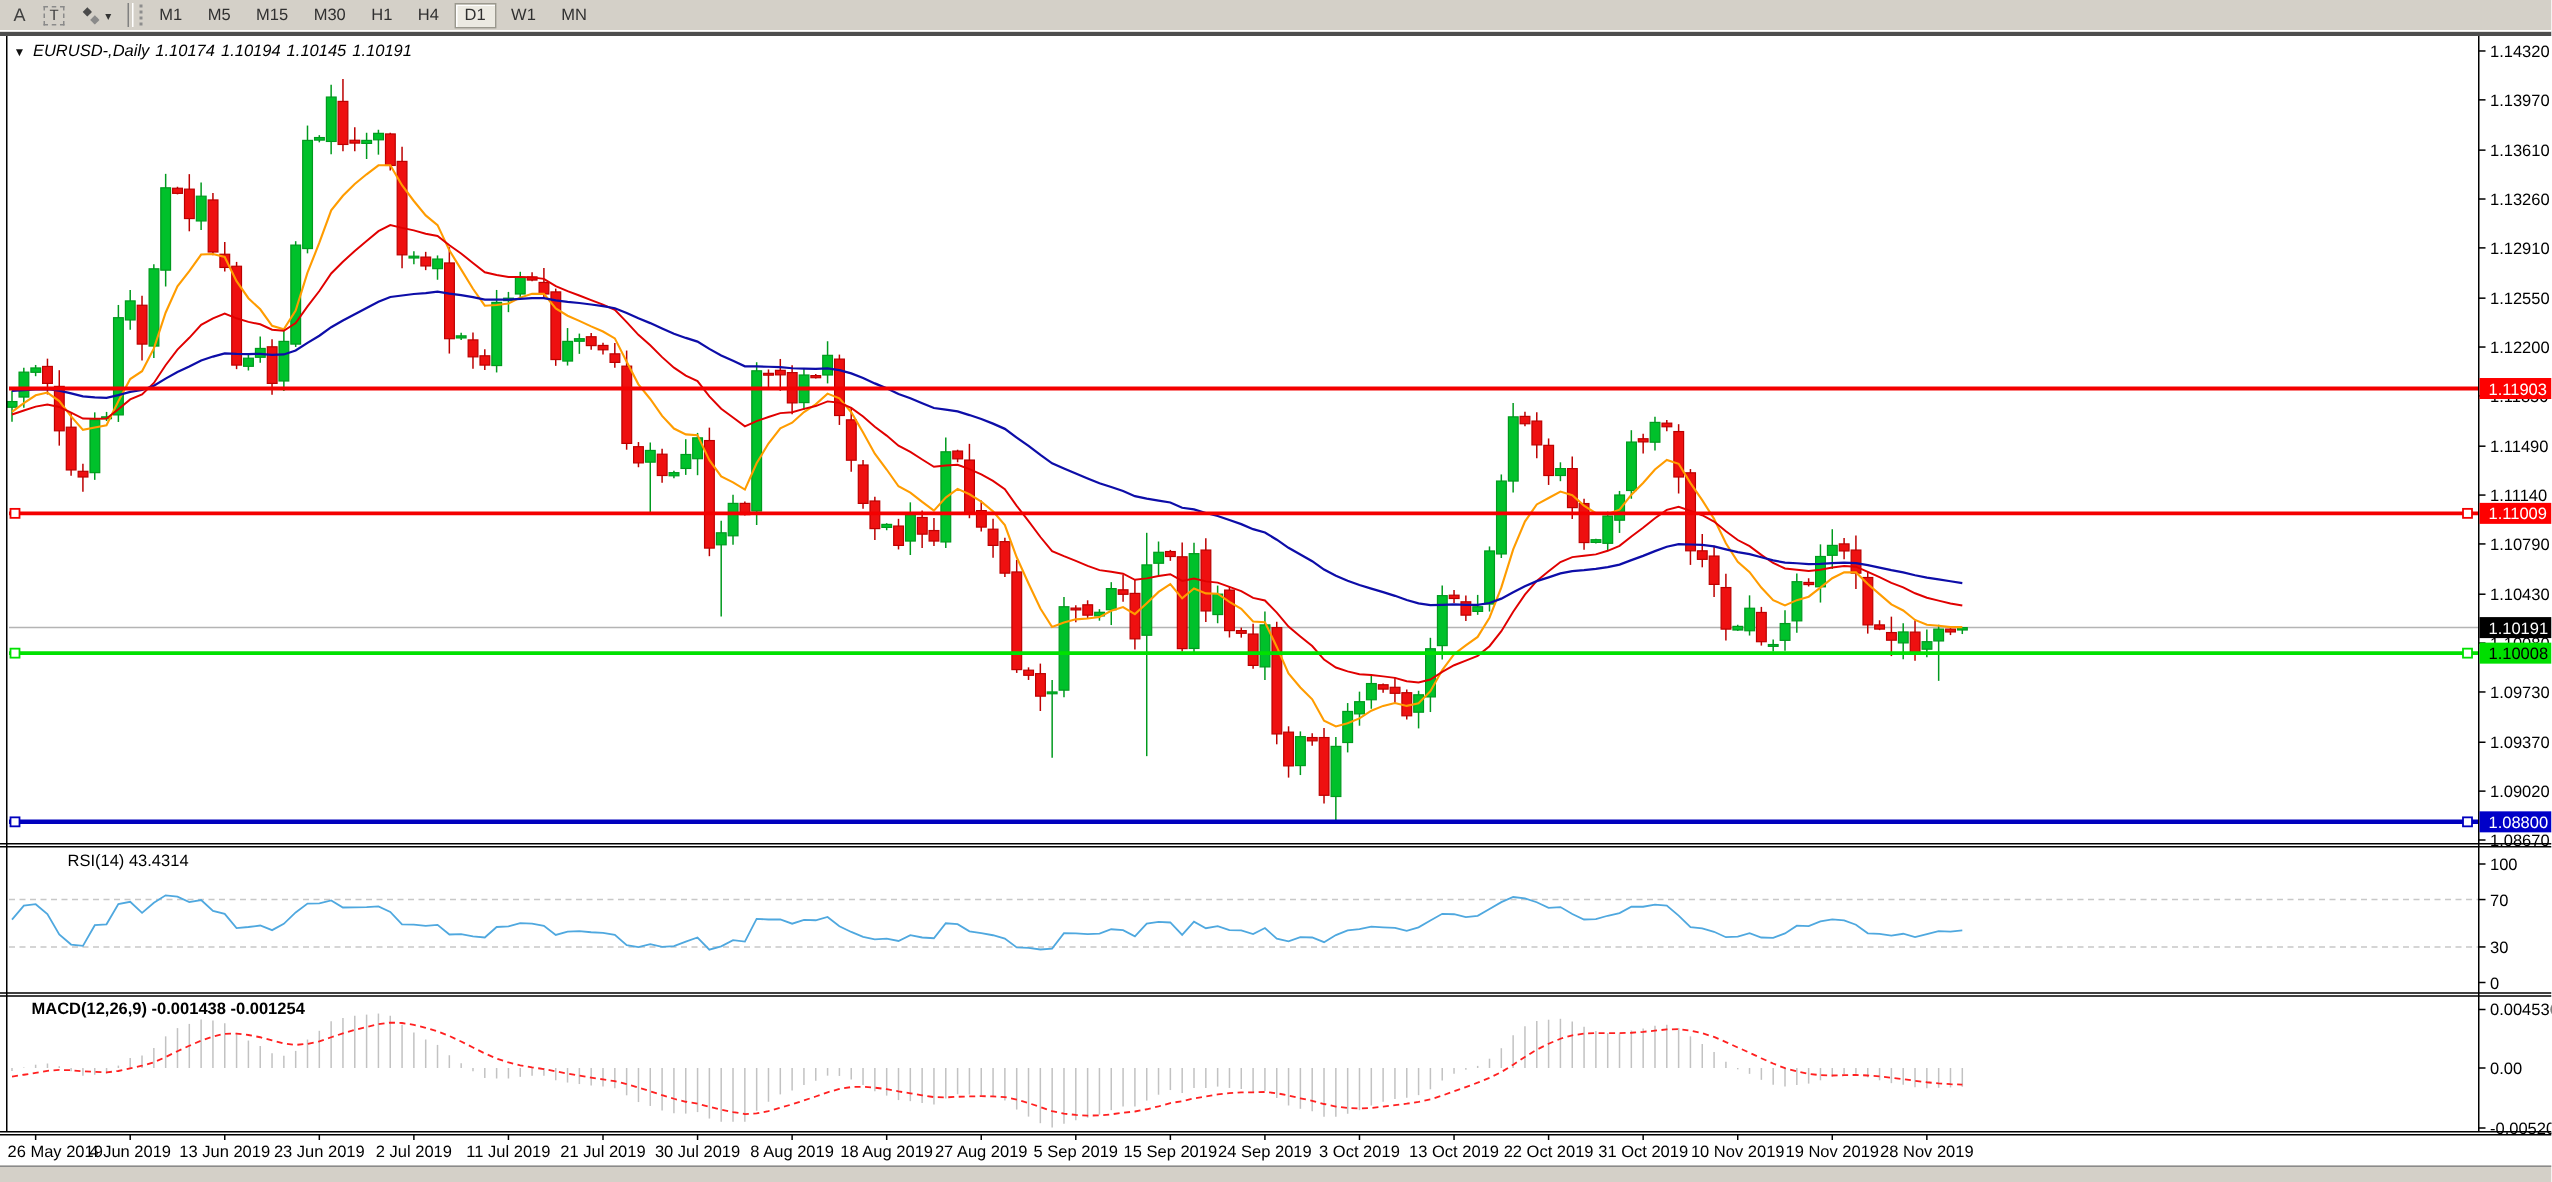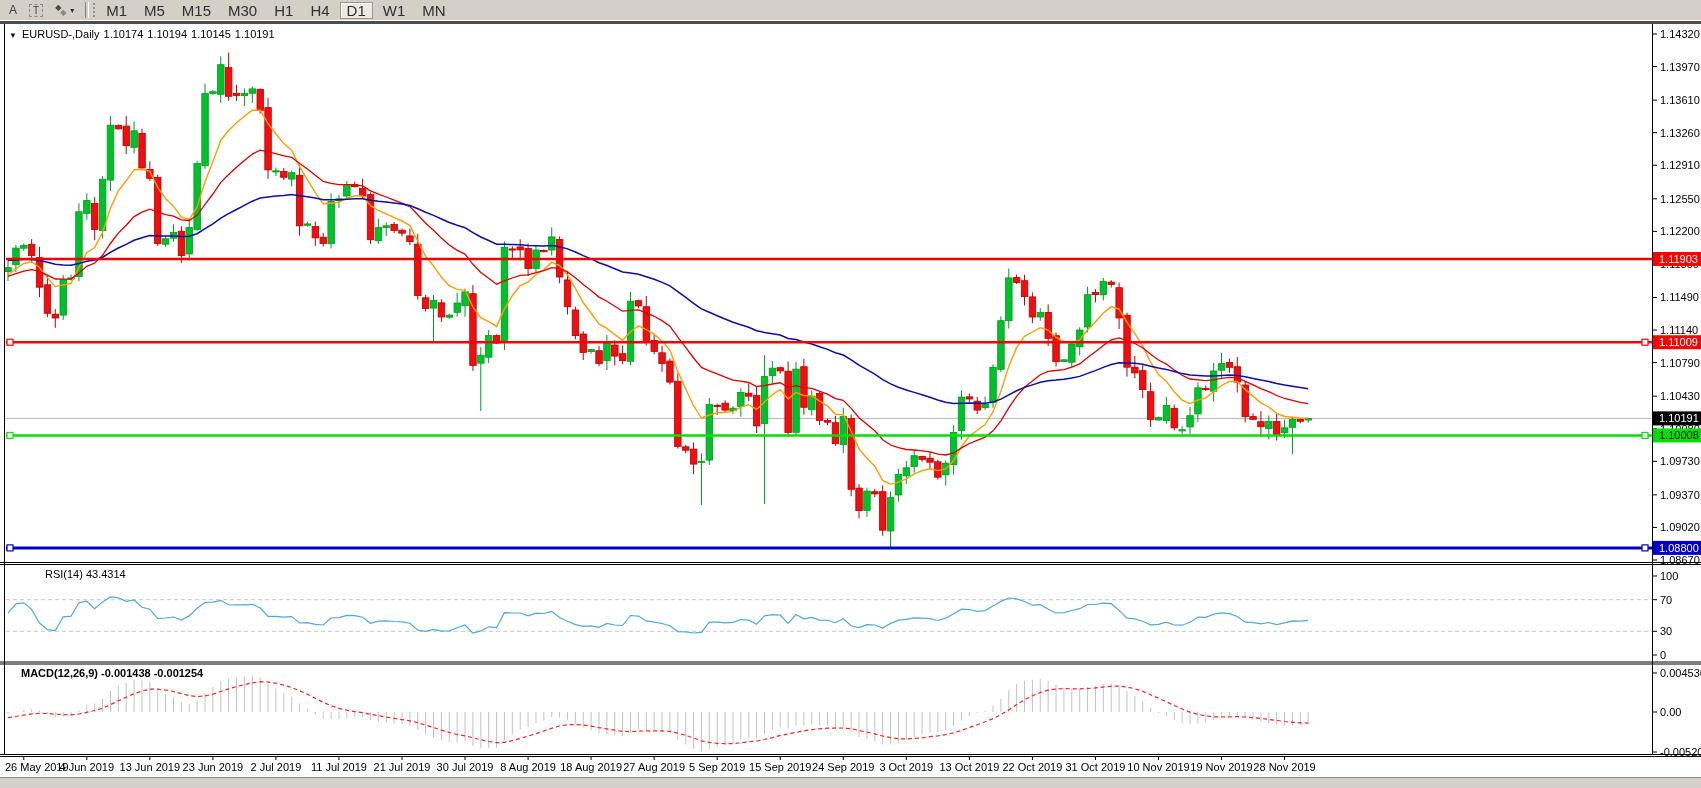--- a/index.html
+++ b/index.html
@@ -23,30 +23,30 @@
   .shape-icon{position:relative;width:13px;height:13px;display:inline-block;}
   .shape-icon i{position:absolute;font-style:normal;font-size:8px;color:#4a4a4a;line-height:8px;}
   .shape-icon i:first-child{left:0;top:0;}
   .shape-icon i:last-child{left:5px;top:5px;color:#8a8a8a;}
   .dd{font-size:8px;color:#333;margin-left:2px;}
   .tb-sep{width:2px;height:16px;border-left:1px solid #808080;border-right:1px solid #FFFFFF;margin:0 3px;}
   .tb-grip{height:14px;border-left:2px dotted #8d8d8d;margin:0 4px 0 1px;}
   .tf-group{display:flex;align-items:center;}
   .tf-btn{
     height:15px;display:flex;align-items:center;justify-content:center;
-    padding:0 6px;margin-right:3px;font-size:15px;color:#303030;
+    padding:0 6px;margin-right:3px;font-size:11px;color:#303030;
     border:1px solid transparent;
   }
   .tf-btn.active{
     background:#ECEAE2;border:1px solid #9A988E;box-shadow:inset 1px 1px 0 #FFFFFF;
   }
   #chart-svg{position:absolute;top:0;left:0;z-index:1;}
   #chart-svg text{font-family:"Liberation Sans",sans-serif;font-size:11px;fill:#000;}
   .overlay{position:absolute;z-index:2;font-size:11px;color:#000;white-space:nowrap;}
-  .ohlc-header{left:9px;top:28px;}
+  .ohlc-header{left:9px;top:28px;font-style:italic;}
   .ohlc-header span{margin-right:4px;}
   .ohlc-header .tri{font-size:8px;margin-right:5px;color:#111;}
   .rsi-label{left:21px;top:568px;padding-left:24px;}
   .macd-label{left:21px;top:667px;font-weight:bold;}
   .bottom-strip{
     position:absolute;z-index:2;left:0;top:777px;width:1701px;height:11px;
     background:#D4D0C8;border-top:1px solid #8A8A8A;
   }
 </style>
 </head>

